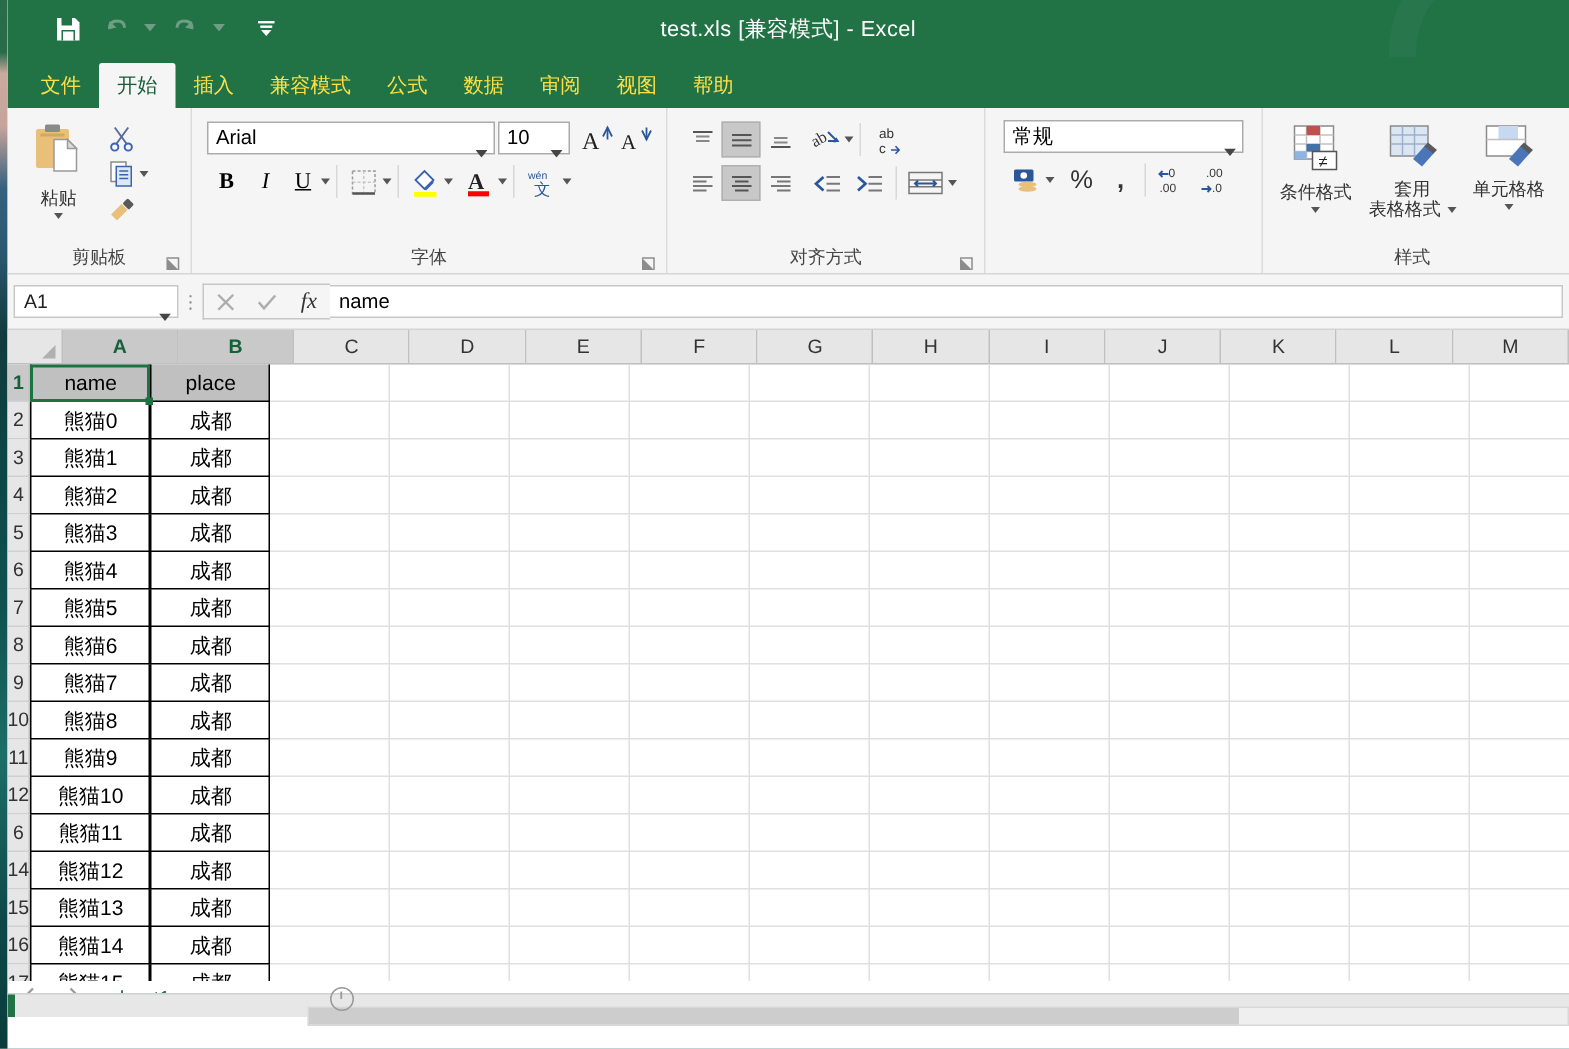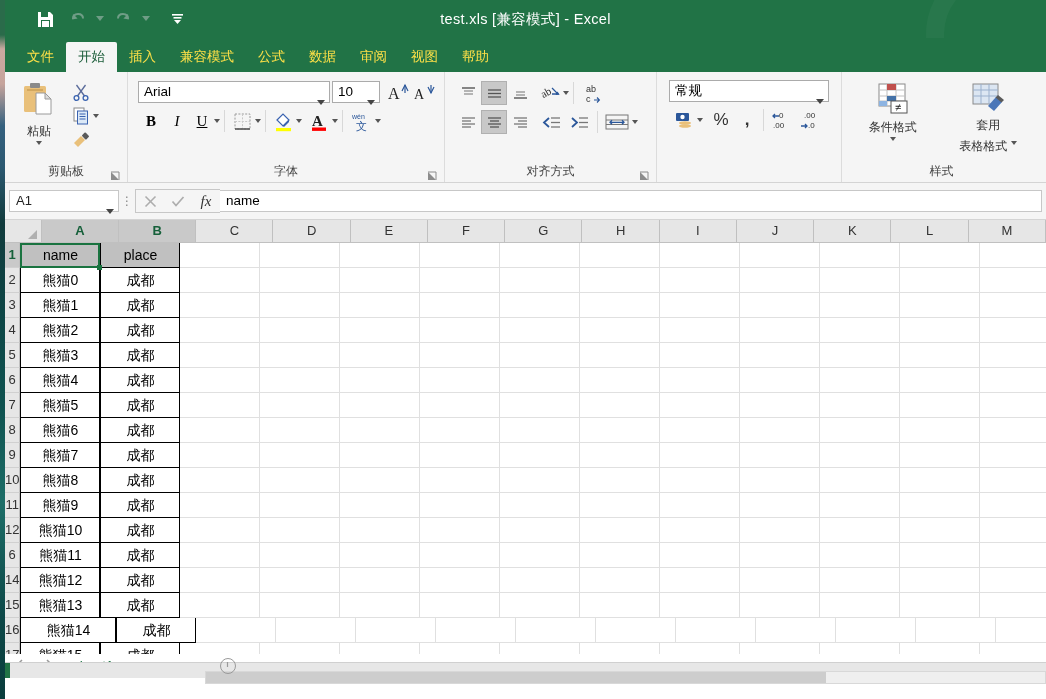--- a/index.html
+++ b/index.html
@@ -495,23 +495,36 @@
               <line x1="5" y1="8" x2="30" y2="8" stroke="#9ab0cd"></line>
                 <line x1="5" y1="14" x2="30" y2="14" stroke="#9ab0cd"></line>
               <line x1="13" y1="2" x2="13" y2="22" stroke="#9ab0cd"></line>
                 <line x1="21" y1="2" x2="21" y2="22" stroke="#9ab0cd"></line>
               <path d="M20 24 L28 15 L34 20 L26 29 Z" fill="#4a76b8"></path>
               <path d="M30 13 L36 18 L33.5 20.5 L27.5 15.5 Z" fill="#5a5a5a"></path>
             </svg>
           </span>
           <span class="lbl">套用</span>
           <span style="display:flex;align-items:center;gap:4px;">
-            <span class="lbl" style="margin-top:8px">表格格式</span>
+            <span class="lbl" style="margin-top:0">表格格式</span>
             <span class="caret"></span>
           </span>
+        </div>
+        <div class="big-btn" style="width:64px">
+          <span>
+            <svg width="40" height="32" viewBox="0 0 40 32">
+              <rect x="5" y="2" width="26" height="20" fill="#ffffff" stroke="#8a8a8a" stroke-width="1"></rect>
+              <rect x="13" y="2" width="13" height="9" fill="#c6d9f0"></rect>
+              <line x1="5" y1="11" x2="31" y2="11" stroke="#c0c0c0"></line>
+              <path d="M20 24 L28 15 L34 20 L26 29 Z" fill="#4a76b8"></path>
+              <path d="M30 13 L36 18 L33.5 20.5 L27.5 15.5 Z" fill="#5a5a5a"></path>
+            </svg>
+          </span>
+          <span class="lbl">单元格格</span>
+          <span class="caret" style="margin-top:3px"></span>
         </div>
       </div>
       <div class="grp-label">
         <span>样式</span>
       </div>
     </div>
   </div>
 
   <div class="fbar">
     <div class="namebox">
@@ -799,21 +812,21 @@
             <div class="cell" style="width: 80px;"></div>
             <div class="cell" style="width: 80px;"></div>
             <div class="cell" style="width: 80px;"></div>
             <div class="cell" style="width: 80px;"></div>
             <div class="cell" style="width: 80px;"></div>
             <div class="cell" style="width: 80px;"></div>
             <div class="cell" style="width: 80px;"></div>
             <div class="cell" style="width: 80px;"></div>
           </div>
           <div class="grow">
-            <div class="cell data" style="width: 96px;">熊猫14</div>
+            <div class="cell data" style="width: 80px;">熊猫14</div>
             <div class="cell data" style="width: 80px;">成都</div>
             <div class="cell" style="width: 80px;"></div>
             <div class="cell" style="width: 80px;"></div>
             <div class="cell" style="width: 80px;"></div>
             <div class="cell" style="width: 80px;"></div>
             <div class="cell" style="width: 80px;"></div>
             <div class="cell" style="width: 80px;"></div>
             <div class="cell" style="width: 80px;"></div>
             <div class="cell" style="width: 80px;"></div>
             <div class="cell" style="width: 80px;"></div>

